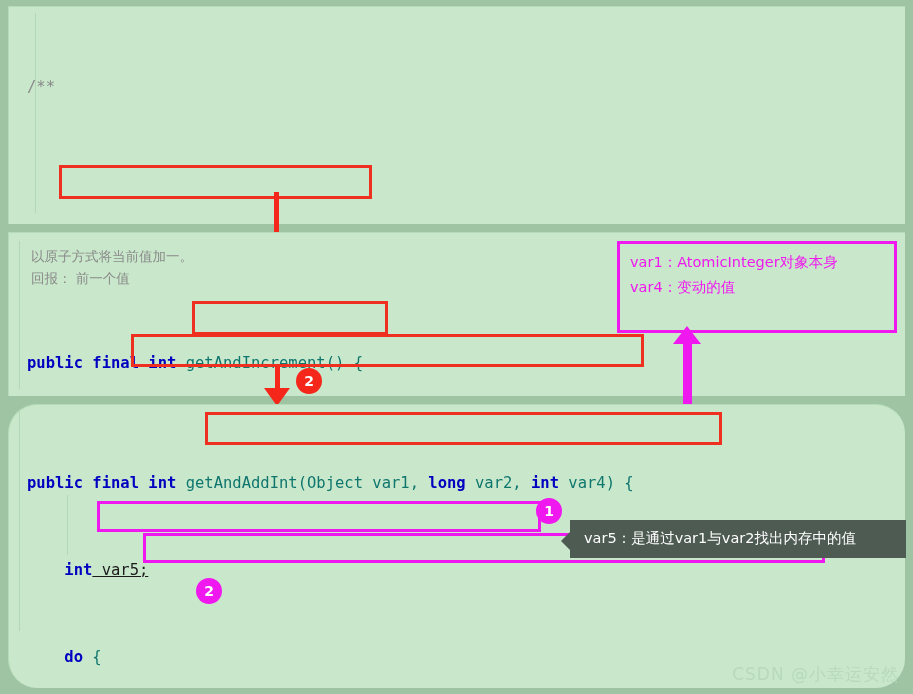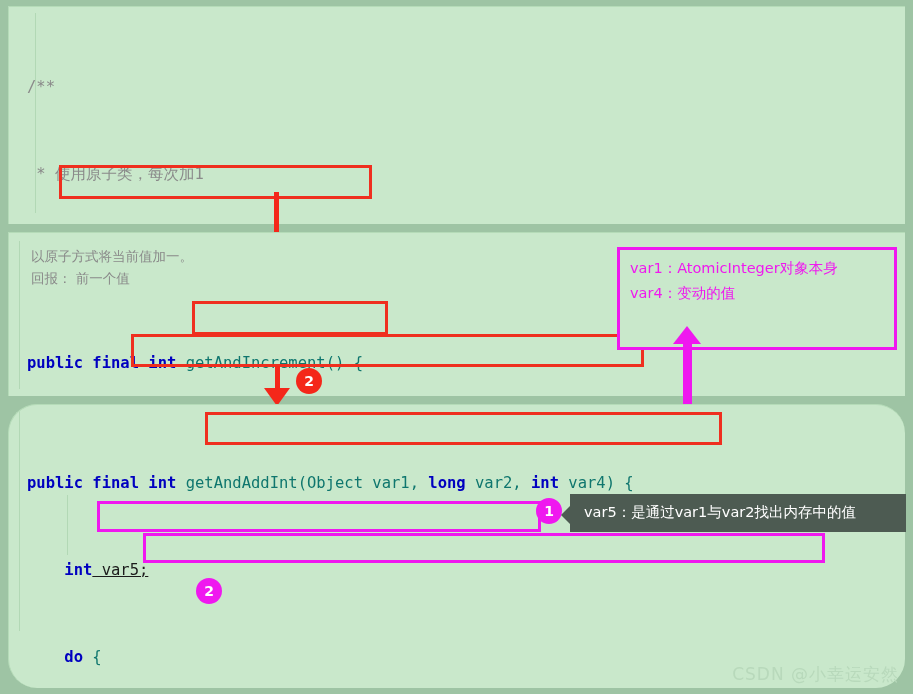--- a/index.html
+++ b/index.html
@@ -128,21 +128,20 @@
 </style>
 </head>
 <body>
 
 <div id="screen">
 
   <div class="panel" id="panel-top">
     <div class="guide" style="left:26px; top:6px; height:200px;"></div>
     <div class="code" style="padding:8px 0 0 18px;">
       <div class="line"><span class="cmt">/**</span></div>
-      <div class="line"><span class="cmt"> * 使用原子类，每次加1</span></div>
       
       
       
       
       
     </div>
     <div class="box box-red" style="left:50px; top:158px; width:313px; height:34px;"></div>
   </div>
 
   <div class="arrow-shaft" style="left:274px; top:192px; width:5px; height:62px; background:#f4271a;"></div>
@@ -157,21 +156,21 @@
     </div>
     <div class="code" style="padding:58px 0 0 18px;">
       <div class="line"><span class="kw">public</span><span> </span><span class="kw">final</span><span> </span><span class="kw">int</span><span> </span><span class="ident">getAndIncrement()</span><span class="ident"> {</span></div>
       
       
     </div>
     <div class="box box-red" style="left:183px; top:68px; width:196px; height:34px;"></div>
     <div class="box box-red" style="left:122px; top:101px; width:513px; height:33px;"></div>
   </div>
 
-  <div class="mbox" style="left:617px; top:247px; width:280px; height:103px;">
+  <div class="mbox" style="left:617px; top:241px; width:280px; height:92px;">
     <div>var1：AtomicInteger对象本身</div>
     <div>var4：变动的值</div>
   </div>
 
   <div class="arrow-shaft" style="left:683px; top:340px; width:9px; height:68px; background:#ef18ef;"></div>
   <div class="arrow-head" style="left:673px; top:326px; border-left:14px solid transparent; border-right:14px solid transparent; border-bottom:18px solid #ef18ef;"></div>
 
   <div class="arrow-shaft" style="left:275px; top:366px; width:5px; height:28px; background:#f4271a;"></div>
   <div class="arrow-head" style="left:264px; top:388px; border-left:13px solid transparent; border-right:13px solid transparent; border-top:18px solid #f4271a;"></div>
   <div class="badge badge-red" style="left:296px; top:368px;">2</div>
@@ -188,18 +187,18 @@
       
       
       
     </div>
     <div class="box box-red" style="left:196px; top:7px; width:517px; height:33px;"></div>
     <div class="box box-magenta" style="left:88px; top:96px; width:444px; height:31px;"></div>
     <div class="box box-magenta" style="left:134px; top:128px; width:682px; height:30px;"></div>
   </div>
 
   <div class="badge badge-magenta" style="left:536px; top:498px;">1</div>
-  <div class="tooltip" style="left:570px; top:494px; width:336px; height:38px;">var5：是通过var1与var2找出内存中的值</div>
+  <div class="tooltip" style="left:570px; top:520px; width:336px; height:38px;">var5：是通过var1与var2找出内存中的值</div>
 
   <div class="badge badge-magenta" style="left:196px; top:578px;">2</div>
 
   <div class="watermark">CSDN @小幸运安然</div>
 </div>
 
 </body></html>

